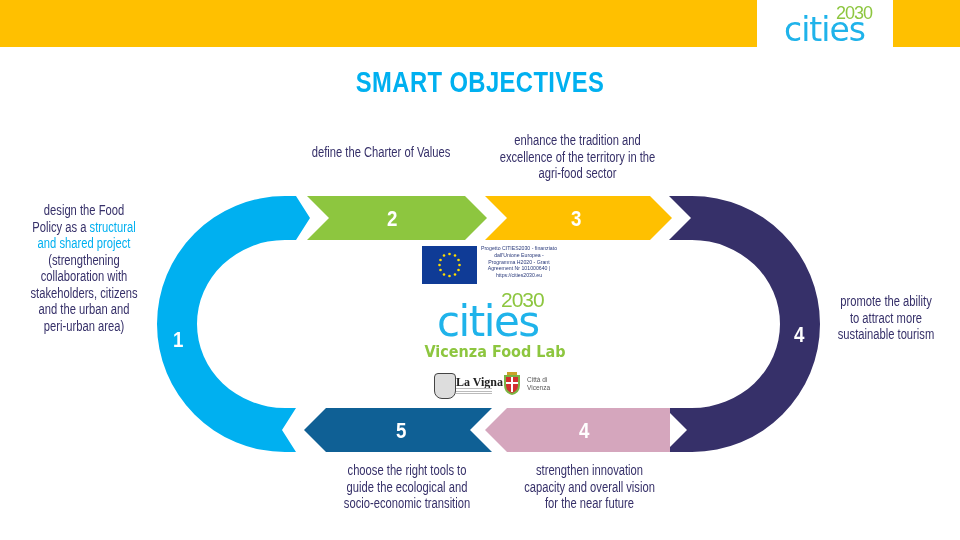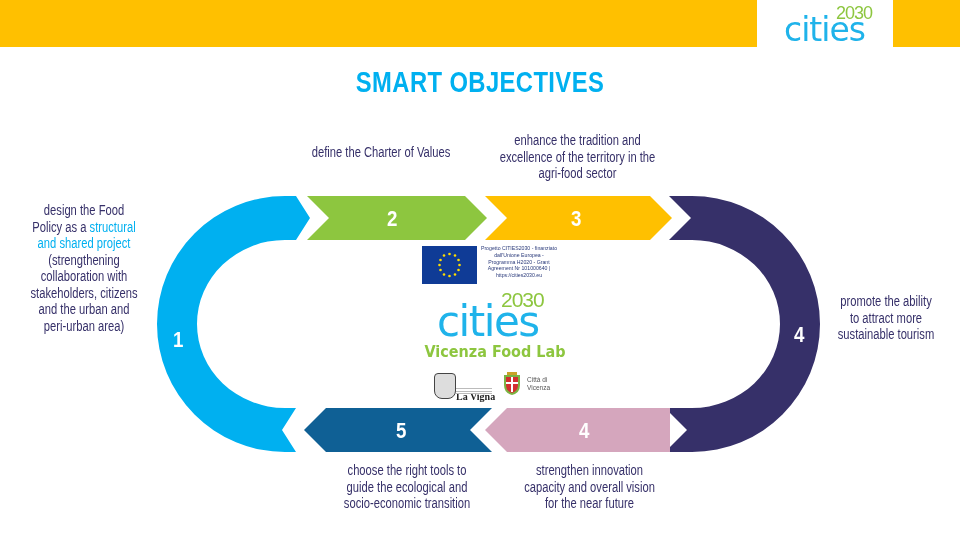--- a/index.html
+++ b/index.html
@@ -66,22 +66,22 @@
   .lab {
     position: absolute; left: 400px; width: 190px; top: 343px; text-align: center;
     font-family: "DejaVu Sans", sans-serif; font-weight: bold; font-size: 15.5px;
     color: #8DC63F; transform: scaleX(0.93);
   }
   .lavigna-emblem {
     position: absolute; left: 434px; top: 373px; width: 20px; height: 24px;
     border: 1px solid #444; border-radius: 4px 4px 8px 8px; background: #ddd;
   }
   .lavigna-text {
-    position: absolute; left: 456px; top: 391px;
-    font-family: "Liberation Serif", serif; font-weight: bold; font-size: 10px; color: #222;
+    position: absolute; left: 456px; top: 375px;
+    font-family: "Liberation Serif", serif; font-weight: bold; font-size: 12px; color: #222;
   }
   .lavigna-sub {
     position: absolute; left: 456px; top: 388px; width: 36px; height: 8px;
     background: repeating-linear-gradient(#bbb 0 1px, transparent 1px 2.5px);
   }
   .vicenza-shield {
     position: absolute; left: 502px; top: 372px; width: 20px; height: 24px;
   }
   .vicenza-text {
     position: absolute; left: 527px; top: 376px; font-size: 6.5px; line-height: 8px; color: #555;

